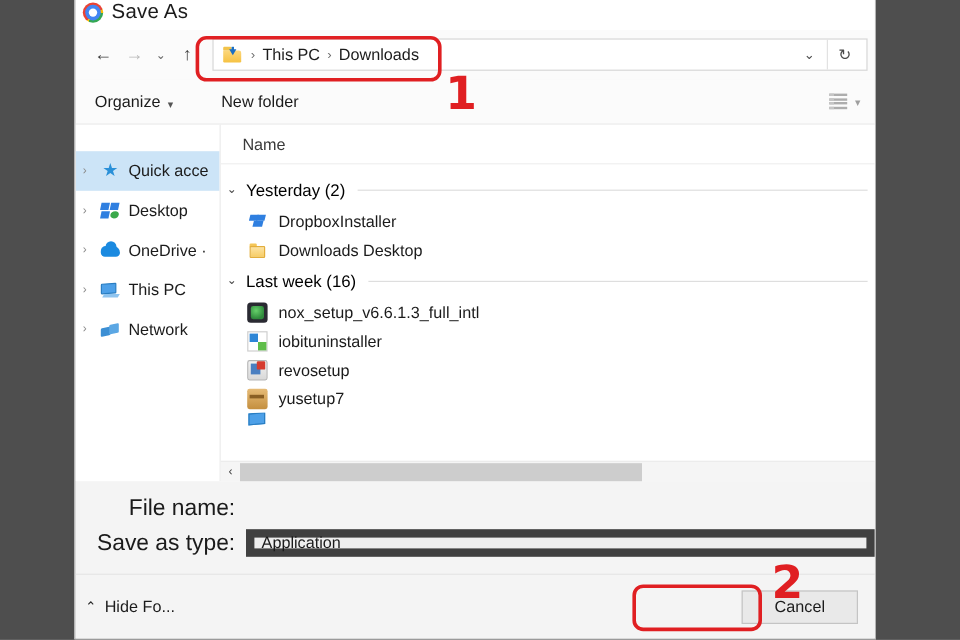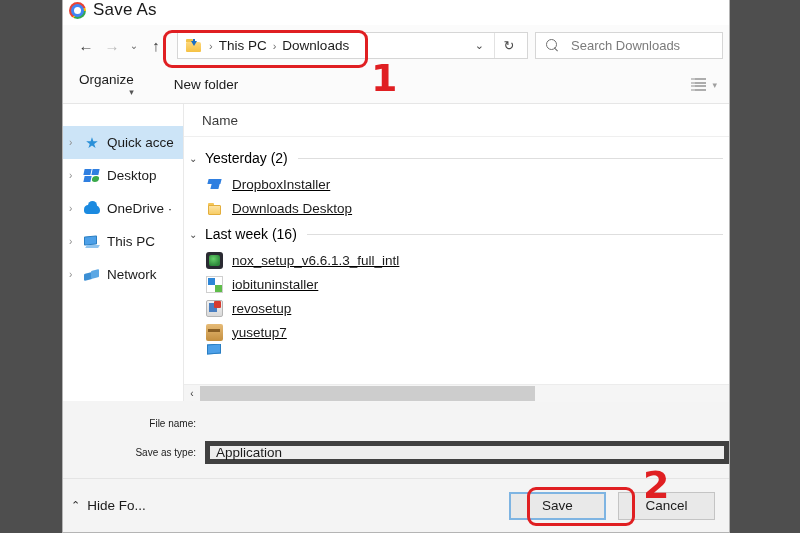--- a/index.html
+++ b/index.html
@@ -212,21 +212,20 @@
     padding: 0 12px 0 16px;
     flex: none;
   }
   .cmd-item {
     font-size: 13.5px;
     color: #1b1b1b;
     margin-right: 40px;
     white-space: nowrap;
     display: flex;
     align-items: flex-end;
-    flex-direction: column;
   }
   .cmd-caret {
     font-size: 9px;
     color: #555;
     margin-left: 6px;
   }
   .cmd-spacer { flex: 1 1 auto; }
   .viewbtn {
     display: flex;
     align-items: center;
@@ -399,21 +398,20 @@
     height: 1px;
     background: #dedede;
     margin-left: 10px;
     margin-right: 6px;
   }
   .file-row {
     height: 24px;
     display: flex;
     align-items: center;
     padding-left: 22px;
-    text-decoration: underline;
   }
   .file-ico {
     width: 17px; height: 17px;
     flex: none;
     margin-right: 9px;
     position: relative;
   }
   .file-name {
     font-size: 13.5px;
     color: #1b1b1b;
@@ -551,41 +549,41 @@
   .form-row {
     height: 25px;
     display: flex;
     align-items: center;
     margin-bottom: 4px;
   }
   .form-label {
     width: 142px;
     text-align: right;
     padding-right: 9px;
-    font-size: 10px;
+    font-size: 19px;
     color: #1b1b1b;
     flex: none;
   }
   .form-field {
     flex: 1 1 auto;
     height: 23px;
     display: flex;
     align-items: center;
     padding-left: 6px;
     font-size: 13.5px;
     color: #1b1b1b;
     margin-right: 0px;
   }
   .form-field.filename {
     background: #ffffff;
     border: 1px solid #cfcfcf;
   }
   .form-field.savetype {
     background: #eeeeee;
-    border: 5px solid #404040;
+    border: 7px solid #404040;
   }
 
   
   .footer {
     flex: none;
     height: 54px;
     background: #f4f4f4;
     border-top: 1px solid #e4e4e4;
     display: flex;
     align-items: center;
@@ -666,24 +664,20 @@
         <span class="crumb-sep">›</span>
         <span class="crumb-item">This PC</span>
         <span class="crumb-sep">›</span>
         <span class="crumb-item">Downloads</span>
         <span class="crumb-spacer"></span>
         <span class="crumb-caret">⌄</span>
         <span class="crumb-divider"></span>
         <span class="refresh-btn">↻</span>
       </div>
 
-      <div class="searchbox">
-        <span class="search-icon"></span>
-        <span class="search-placeholder">Search Downloads</span>
-      </div>
     </div>
 
     <div class="cmdbar">
       <div class="cmd-item">
         <span>Organize</span>
         <span class="cmd-caret">▾</span>
       </div>
       <div class="cmd-item">
         <span>New folder</span>
       </div>
@@ -830,21 +824,20 @@
         <span class="form-field savetype">Application</span>
       </div>
     </div>
 
     <div class="footer">
       <div class="hidefolders">
         <span class="hf-caret">⌃</span>
         <span>Hide Fo...</span>
       </div>
       <div class="footer-spacer"></div>
-      <div class="btn primary">Save</div>
       <div class="btn">Cancel</div>
     </div>
 
   </div>
 
   <div class="redbox" id="redbox-address"></div>
   <div class="rednum" id="rednum-1">1</div>
   <div class="redbox" id="redbox-save"></div>
   <div class="rednum" id="rednum-2">2</div>
 

